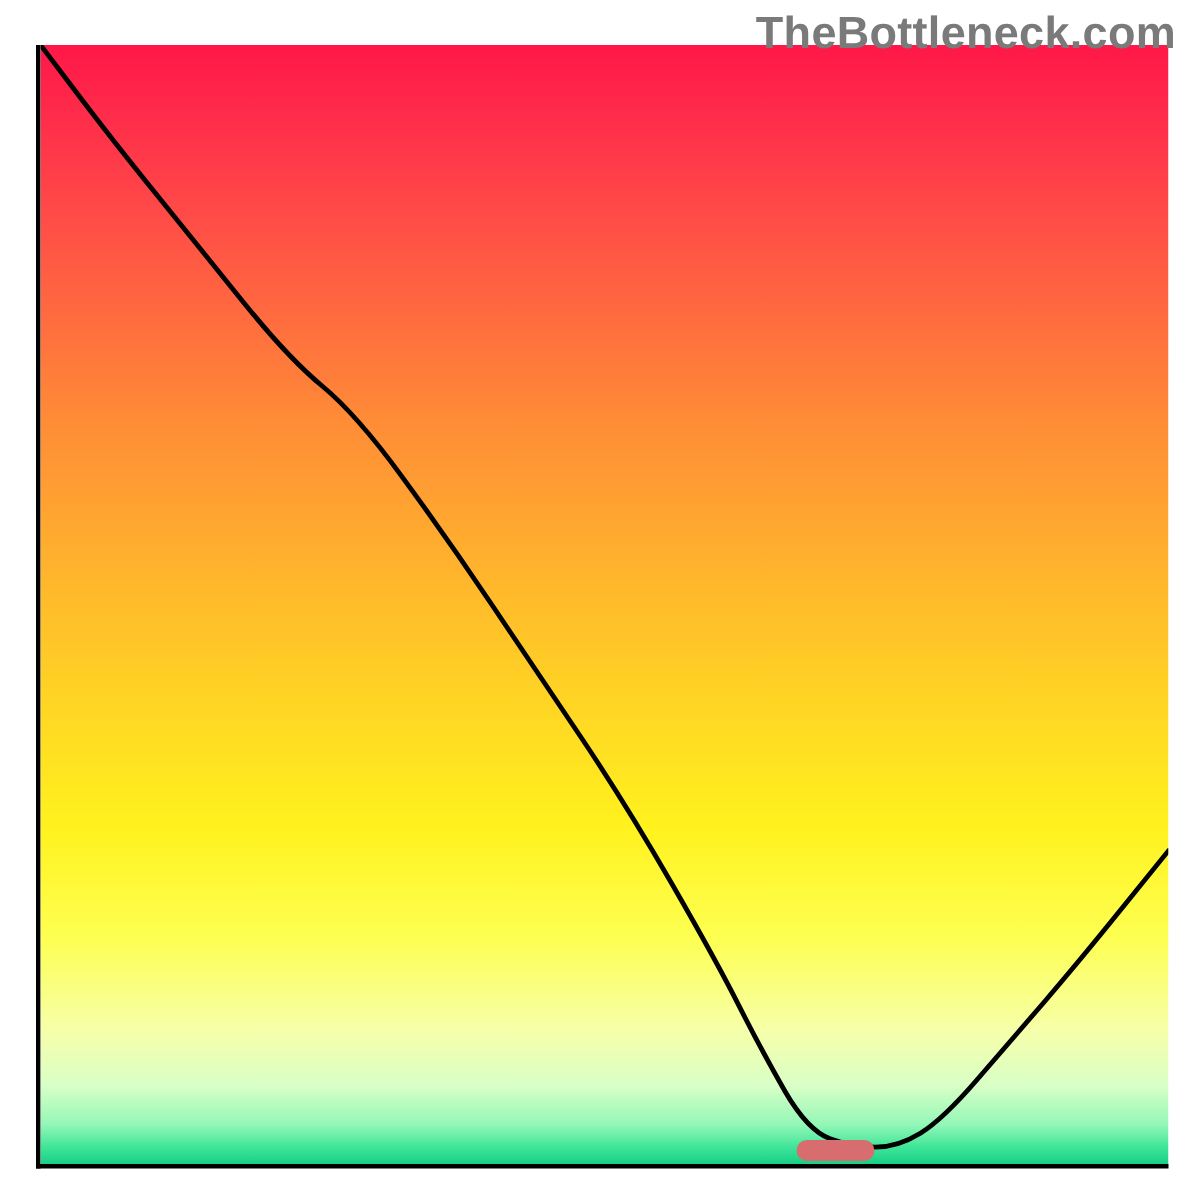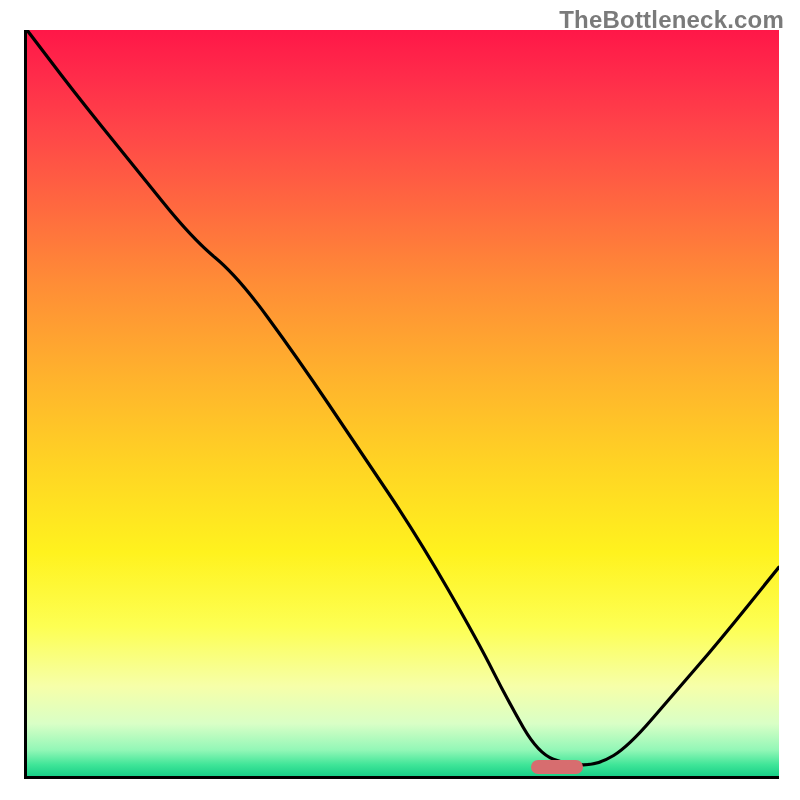--- a/index.html
+++ b/index.html
@@ -12,21 +12,21 @@
   }
   .chart-container {
     position: relative;
     width: 800px;
     height: 800px;
   }
   .watermark {
     position: absolute;
     top: 6px;
     right: 16px;
-    font-size: 24px;
+    font-size: 30px;
     font-weight: 600;
     color: #7a7a7a;
     letter-spacing: 0.2px;
     z-index: 10;
   }
   .plot-area {
     position: absolute;
     left: 24px;
     top: 30px;
     width: 752px;

